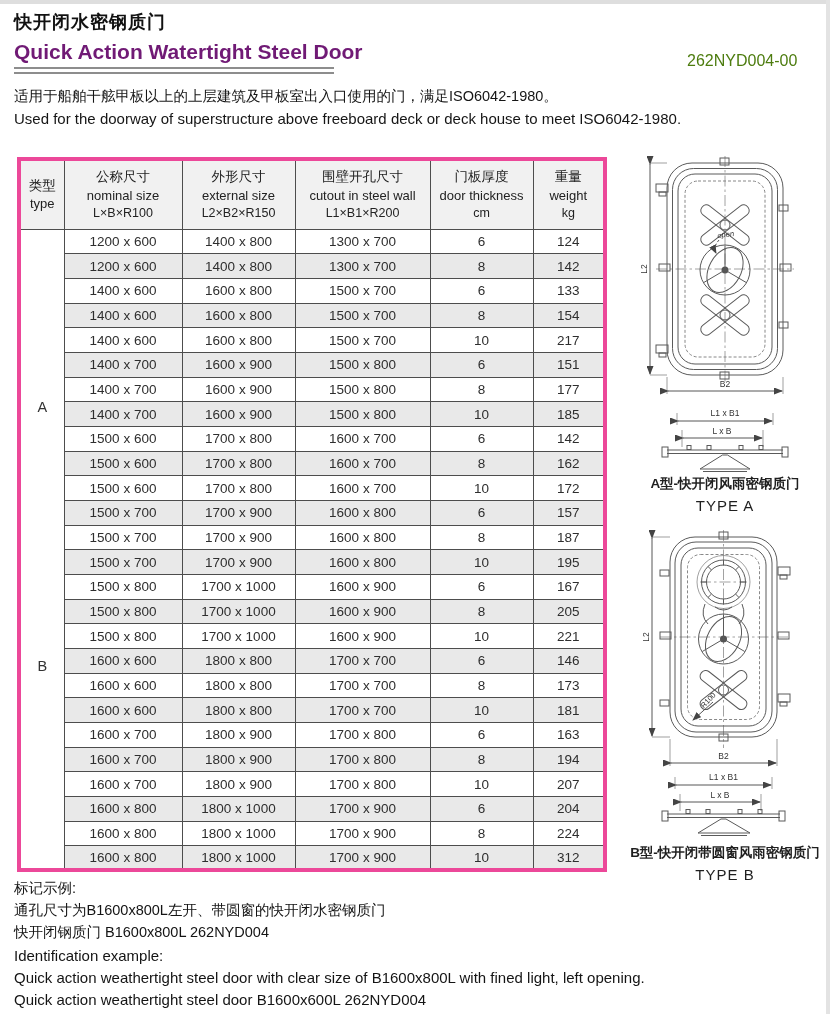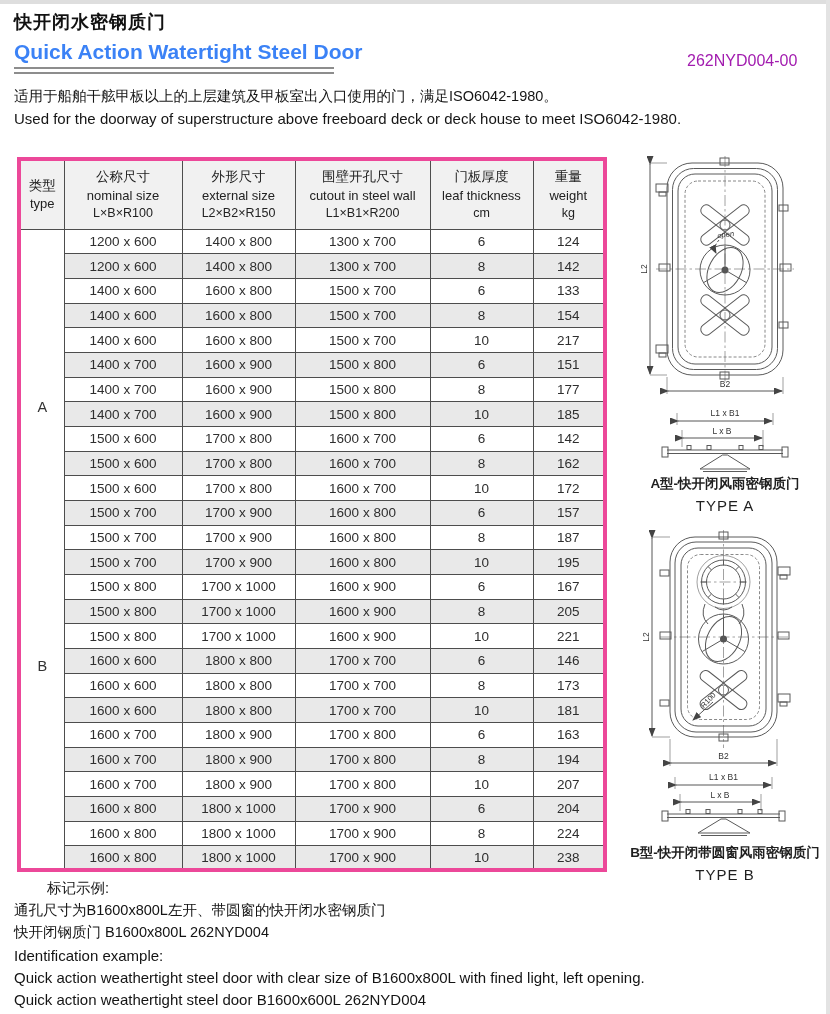--- a/index.html
+++ b/index.html
@@ -6,24 +6,24 @@
   body{
     width:830px;height:1014px;background:#fff;position:relative;
     font-family:"Liberation Sans","DejaVu Sans",sans-serif;color:#1c1c1c;
     -webkit-font-smoothing:antialiased;overflow:hidden;
   }
   .edge-top{position:absolute;left:0;top:0;width:830px;height:4px;background:#dedede;}
   .edge-right{position:absolute;right:0;top:0;width:4px;height:1014px;background:#e3e3e3;}
 
   
   .title-zh{position:absolute;left:14px;top:10px;font-size:18px;font-weight:bold;letter-spacing:1px;color:#111;text-align:center;}
-  .title-en{position:absolute;left:14px;top:40px;font-size:21px;font-weight:bold;color:#3b82f6;}
+  .title-en{position:absolute;left:14px;top:40px;font-size:21px;font-weight:bold;color:#701a75;}
   .double-rule{position:absolute;left:14px;top:67px;width:320px;height:3px;
     border-top:2px solid #8d8d8d;border-bottom:2px solid #8d8d8d;}
-  .doc-number{position:absolute;left:687px;top:52px;font-size:16px;color:#a21caf;}
+  .doc-number{position:absolute;left:687px;top:52px;font-size:16px;color:#4d7c0f;}
   .desc-zh{position:absolute;left:14px;top:87px;font-size:14.5px;color:#151515;}
   .desc-en{position:absolute;left:14px;top:110px;font-size:15px;color:#151515;}
 
   
   table.spec{
     position:absolute;left:17px;top:157px;width:586px;
     border-collapse:collapse;table-layout:fixed;
   }
   table.spec th,table.spec td{
     border:1px solid #4d4d4d;text-align:center;vertical-align:middle;
@@ -51,21 +51,21 @@
   .fig-caption{position:absolute;left:0;width:100%;text-align:center;}
   .fig-a .fig-caption{top:320px;}
   .fig-b .fig-caption{top:326px;}
   .cap-zh{font-size:13.5px;font-weight:bold;color:#1f1f1f;line-height:1.3;}
   .cap-en{font-size:15px;color:#1f1f1f;letter-spacing:1px;margin-top:4px;}
 
   
   .footer-line{position:absolute;left:14px;white-space:nowrap;color:#141414;}
   .f-zh{font-size:14.5px;}
   .f-en{font-size:15px;}
-  .fl1{top:879px;margin-left:33px;} .fl2{top:901px;} .fl3{top:923px;}
+  .fl1{top:879px;} .fl2{top:901px;} .fl3{top:923px;}
   .fl4{top:947px;} .fl5{top:969px;} .fl6{top:991px;}
 
   
   svg .ln{stroke:#5a5a5a;fill:none;stroke-width:1;}
   svg .thin{stroke:#777;fill:none;stroke-width:.7;}
   svg .cl{stroke:#8a8a8a;fill:none;stroke-width:.8;stroke-dasharray:11 3 2.5 3;}
   svg .dash{stroke:#7a7a7a;fill:none;stroke-width:.9;stroke-dasharray:3 2;}
   svg .dim{stroke:#444;fill:none;stroke-width:.9;}
   svg text{fill:#333;font-family:"Liberation Sans","DejaVu Sans",sans-serif;}
 </style>
@@ -107,21 +107,21 @@
           <div class="h-en">external size</div>
           <div class="h-sub">L2×B2×R150</div>
         </th>
         <th>
           <div class="h-zh">围壁开孔尺寸</div>
           <div class="h-en">cutout in steel wall</div>
           <div class="h-sub">L1×B1×R200</div>
         </th>
         <th>
           <div class="h-zh">门板厚度</div>
-          <div class="h-en">leaf thickness</div>
+          <div class="h-en">door thickness</div>
           <div class="h-sub">cm</div>
         </th>
         <th>
           <div class="h-zh">重量</div>
           <div class="h-en">weight</div>
           <div class="h-sub">kg</div>
         </th>
       </tr>
   </thead>
   <tbody>
@@ -302,21 +302,21 @@
         <td>1800 x 1000</td>
         <td>1700 x 900</td>
         <td>8</td>
         <td>224</td>
       </tr>
       <tr>
         <td>1600 x 800</td>
         <td>1800 x 1000</td>
         <td>1700 x 900</td>
         <td>10</td>
-        <td>238</td>
+        <td>312</td>
       </tr>
     </tbody>
 </table>
 
 <div class="figure fig-a">
   <svg width="210" height="365" viewBox="0 0 210 365">
     <defs>
       <marker id="ahA" markerWidth="9" markerHeight="7" refX="8" refY="3.5" orient="auto" markerUnits="userSpaceOnUse">
         <path d="M0,0 L9,3.5 L0,7 Z" fill="#444"></path>
       </marker>

